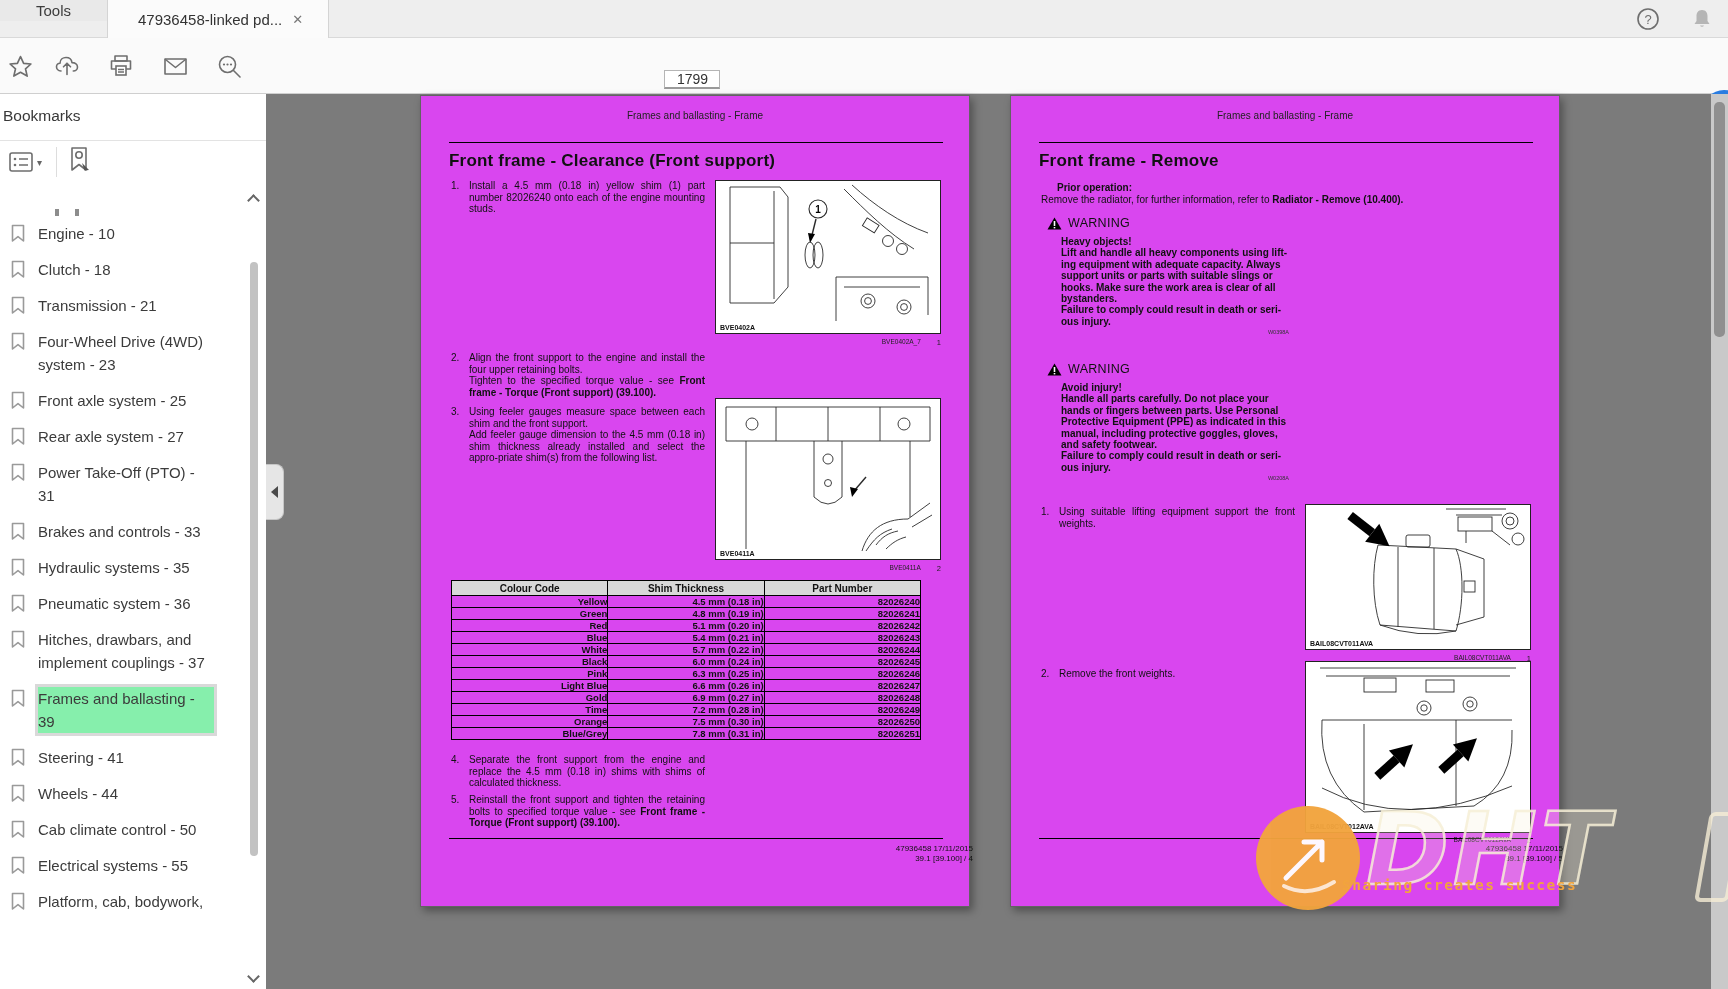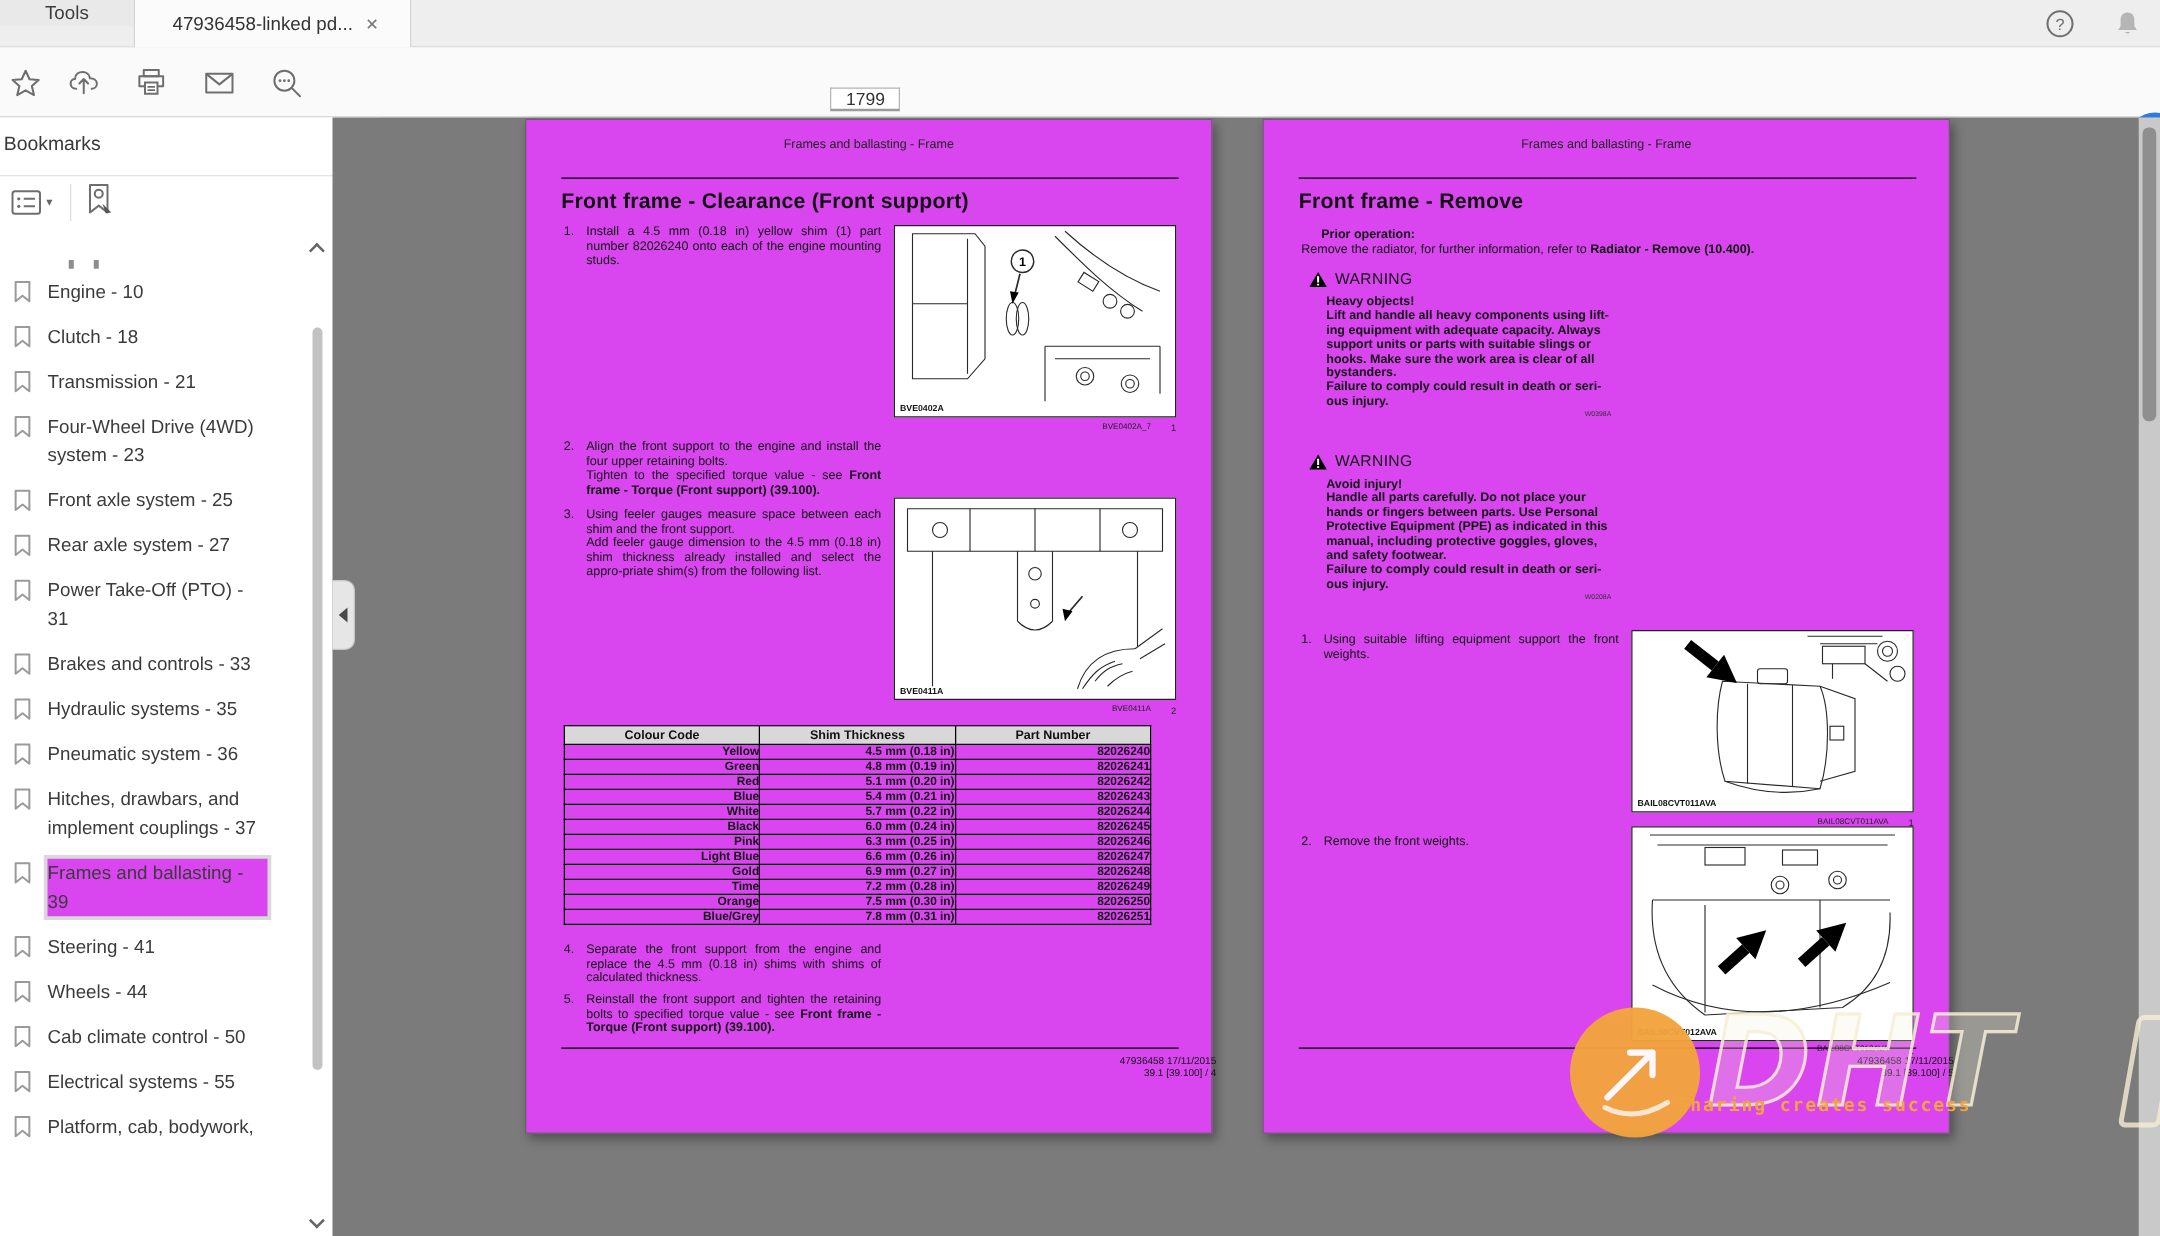--- a/index.html
+++ b/index.html
@@ -35,21 +35,21 @@
   .sb-rule { position:absolute; left:0; top:46px; width:100%; border-top:1px solid #e3e3e3; }
   .sb-tools { position:absolute; left:0; top:47px; width:100%; height:42px; display:flex; align-items:center; }
   .sb-divider { width:1px; height:30px; background:#ddd; margin:0 10px 0 14px; }
   .caret { font-size:10px; color:#666; margin-left:3px; }
   .bm-list { position:absolute; left:10px; top:96px; width:232px; bottom:0; overflow:hidden; padding-top:12px; }
   .bm-partial { height:10px; margin:0 0 10px 45px; }
   .bm-partial i { display:inline-block; width:4px; height:7px; background:#8d8d8d; margin-right:16px; }
   .bm-item { display:flex; align-items:flex-start; gap:12px; margin-bottom:13px; cursor:default; }
   .bm-item svg { flex:0 0 auto; margin-top:2px; }
   .bm-label { font-size:15px; line-height:23px; color:#3b3b3b; max-width:176px; }
-  .bm-item.selected .bm-label { background:#d946ef; box-shadow:0 0 0 3px #d9d9d9; }
+  .bm-item.selected .bm-label { background:#86efac; box-shadow:0 0 0 3px #d9d9d9; }
   .sb-scroll { position:absolute; left:246px; top:100px; width:16px; height:789px; }
   .sb-thumb { position:absolute; left:4px; top:68px; width:8px; height:594px; background:#c2c2c2; border-radius:4px; }
   .chev { position:absolute; left:3px; width:9px; height:9px; border-left:2px solid #666; border-top:2px solid #666; }
   .chev.up { top:2px; transform:rotate(45deg); }
   .chev.down { bottom:2px; transform:rotate(225deg); }
   
   .canvas { position:absolute; left:266px; top:94px; width:1462px; height:895px; background:#7b7b7b; }
   .collapse-tab { position:absolute; left:266px; top:464px; width:18px; height:56px; background:#e6e6e6;
     border:1px solid #c6c6c6; border-left:none; border-radius:0 8px 8px 0; display:flex; align-items:center; justify-content:center; }
   .collapse-tab i { width:0; height:0; border-top:6px solid transparent; border-bottom:6px solid transparent; border-right:7px solid #4a4a4a; }

